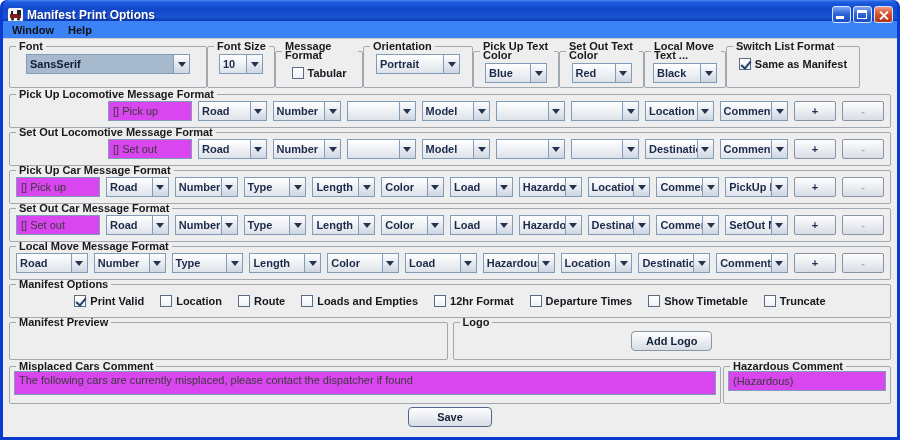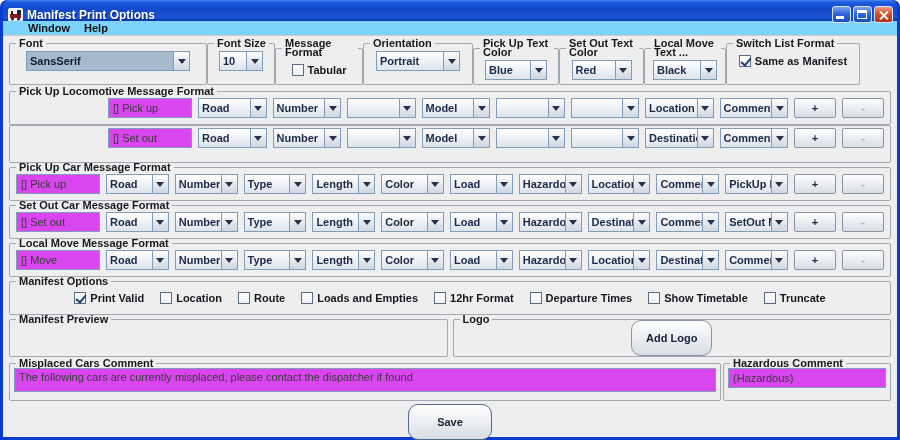--- a/index.html
+++ b/index.html
@@ -28,22 +28,22 @@
   .wbtn.close { background:linear-gradient(180deg,#f09a80 0%,#d6512e 45%,#b23412 100%); }
   .glyph-min { position:absolute; left:3px; bottom:3px; width:8px; height:3px; background:#fff; }
   .glyph-max { position:absolute; left:3px; top:3px; width:10px; height:9px;
                border:1px solid #fff; border-top-width:3px; }
   .glyph-x::before,.glyph-x::after {
     content:""; position:absolute; left:8px; top:3px; width:2px; height:11px; background:#fff; }
   .glyph-x::before { transform:rotate(45deg); }
   .glyph-x::after  { transform:rotate(-45deg); }
   
   .frame { background:#eeeeee; height:416px; display:flex; flex-direction:column; }
-  .menubar { height:18px; display:flex; align-items:center; padding:0 19px; gap:2px;
-             border-bottom:1px solid #cccccc; background:#7dd3fc; }
+  .menubar { height:18px; display:flex; align-items:center; padding:0 3px; gap:2px;
+             border-bottom:1px solid #cccccc; background:#3b82f6; }
   .menu-item { font-size:11px; font-weight:bold; color:#111; padding:1px 6px; }
   .content { flex:1; padding:3px 6px 0; display:flex; flex-direction:column; }
   
   fieldset.group { border:1px solid #a2a8b0; border-radius:2px; margin:0; padding:0 4px 3px; min-width:0; }
   legend { font-size:11px; font-weight:bold; color:#17191d; padding:0 3px; margin-left:2px; line-height:9px; }
   
   .top-row { display:flex; height:46px; margin-bottom:2px; }
   .top-group { height:46px; }
   .group-body { display:flex; align-items:center; justify-content:center; height:26px; padding:0 2px; }
   .fmt-group { height:38px; margin-bottom:2px; }
@@ -68,23 +68,23 @@
   .cb { display:flex; gap:4px; align-items:center; font-size:11px; font-weight:bold; color:#15181d;
         white-space:nowrap; }
   .cb-box { width:12px; height:12px; flex:0 0 auto; border:1px solid #5a6c84; position:relative;
             background:linear-gradient(180deg,#ffffff,#eef1f5); }
   .cb-box.checked::after { content:""; position:absolute; left:3px; top:0; width:4px; height:8px;
             border-right:2px solid #25406b; border-bottom:2px solid #25406b; transform:rotate(40deg); }
   .small-btn { width:42px; height:20px; flex:0 0 42px; font-size:11px; font-weight:bold;
                font-family:inherit; color:#1c2a4a; border:1px solid #8a94a3; border-radius:2px;
                background:linear-gradient(180deg,#fefefe 0%,#d8dde5 100%); padding:0; }
   .small-btn.disabled { color:#a8b0bf; }
-  .btn { border:1px solid #8a94a3; border-radius:10px; font-family:inherit;
+  .btn { border:1px solid #8a94a3; border-radius:4px; font-family:inherit;
          background:linear-gradient(180deg,#fefefe 0%,#d8dde5 100%);
-         font-weight:bold; font-size:11px; color:#14213a; padding:2px 14px; height:36px; }
+         font-weight:bold; font-size:11px; color:#14213a; padding:2px 14px; height:20px; }
   .btn.save { border-color:#51688c; padding:2px 28px; }
   
   .options-group { height:38px; margin-bottom:2px; }
   .cb-row { display:flex; gap:16px; justify-content:center; align-items:center; height:24px; }
   .half-row { display:flex; gap:5px; height:42px; margin-bottom:2px; }
   .half-row fieldset { flex:1 1 0; }
   .half-row .group-body { height:28px; }
   .comment-row { display:flex; gap:2px; height:42px; margin-bottom:2px; }
   .misplaced-group { flex:1 1 0; }
   .hazardous-group { flex:0 0 168px; }
@@ -264,20 +264,21 @@
                 <span class="combo-text">Comment</span>
                 <span class="combo-btn">
                   <i class="combo-arrow"></i>
                 </span>
               </div>
               <button class="small-btn">+</button>
               <button class="small-btn disabled">-</button>
             </div>
           </fieldset>
           <fieldset class="group fmt-group">
+            <legend>Set Out Locomotive Message Format</legend>
             <div class="fmt-content indent">
               <div class="tf prefix-field">[] Set out</div>
               <div class="combo flex1">
                 <span class="combo-text">Road</span>
                 <span class="combo-btn">
                   <i class="combo-arrow"></i>
                 </span>
               </div>
               <div class="combo flex1">
                 <span class="combo-text">Number</span>
@@ -457,21 +458,20 @@
                   <i class="combo-arrow"></i>
                 </span>
               </div>
               <button class="small-btn">+</button>
               <button class="small-btn disabled">-</button>
             </div>
           </fieldset>
           <fieldset class="group fmt-group">
             <legend>Local Move Message Format</legend>
             <div class="fmt-content">
-              <div class="tf prefix-field">[] Move</div>
               <div class="combo flex1">
                 <span class="combo-text">Road</span>
                 <span class="combo-btn">
                   <i class="combo-arrow"></i>
                 </span>
               </div>
               <div class="combo flex1">
                 <span class="combo-text">Number</span>
                 <span class="combo-btn">
                   <i class="combo-arrow"></i>

